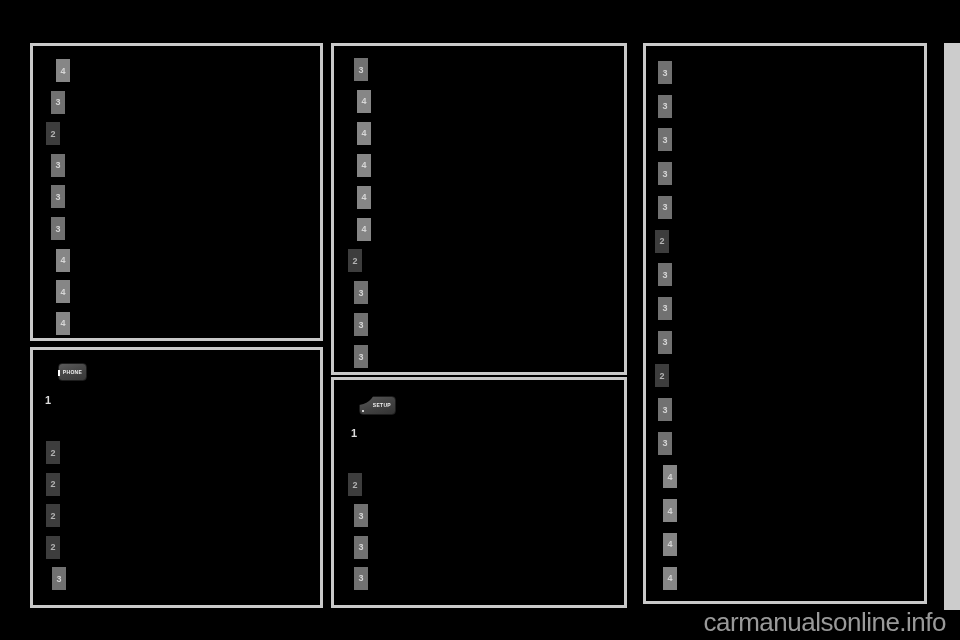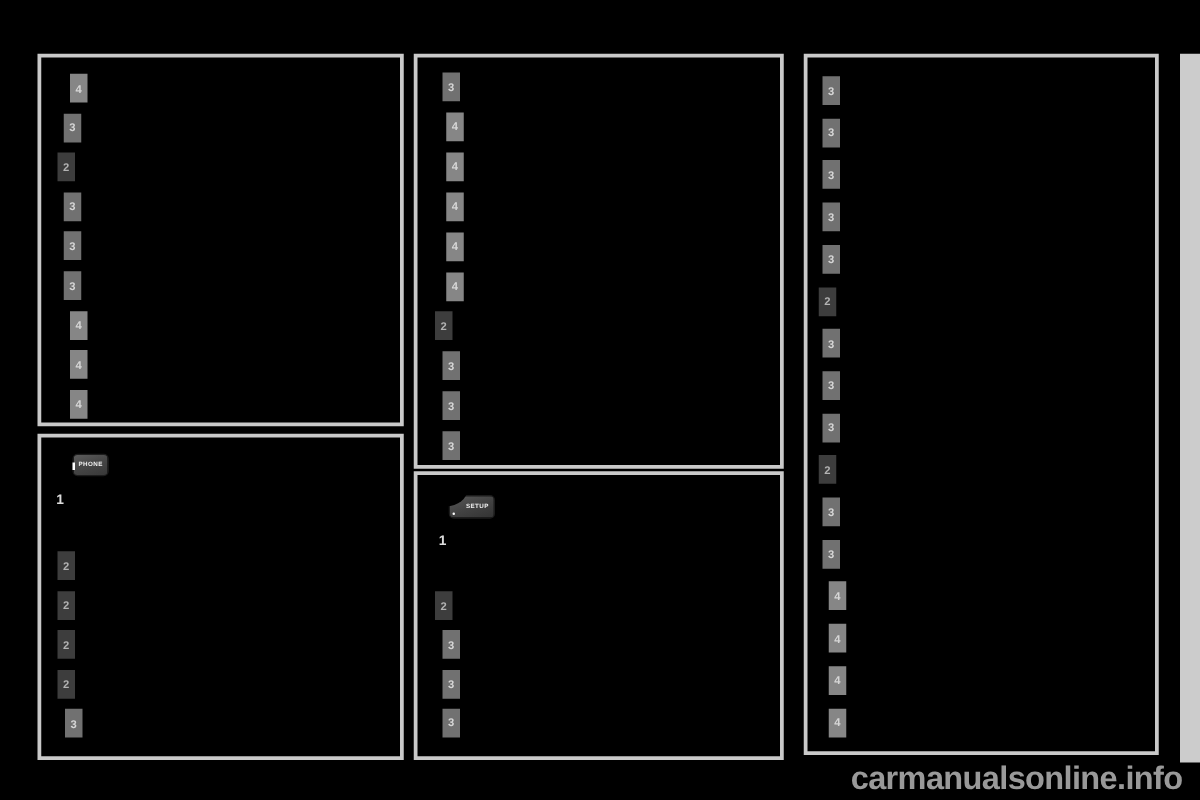--- a/index.html
+++ b/index.html
@@ -120,21 +120,21 @@
     left: 944px; top: 43px;
     width: 16px; height: 567px;
     background: var(--tab-col, #cccccc);
   }
 
   .watermark {
     position: absolute;
     right: 14px;
     top: 607px;
     font-size: 26px;
-    font-weight: bold;
+    font-weight: normal;
     letter-spacing: -0.5px;
     color: var(--wm-col, #999999);
     white-space: nowrap;
   }
 </style>
 </head>
 <body>
 
 <div class="page">
 

